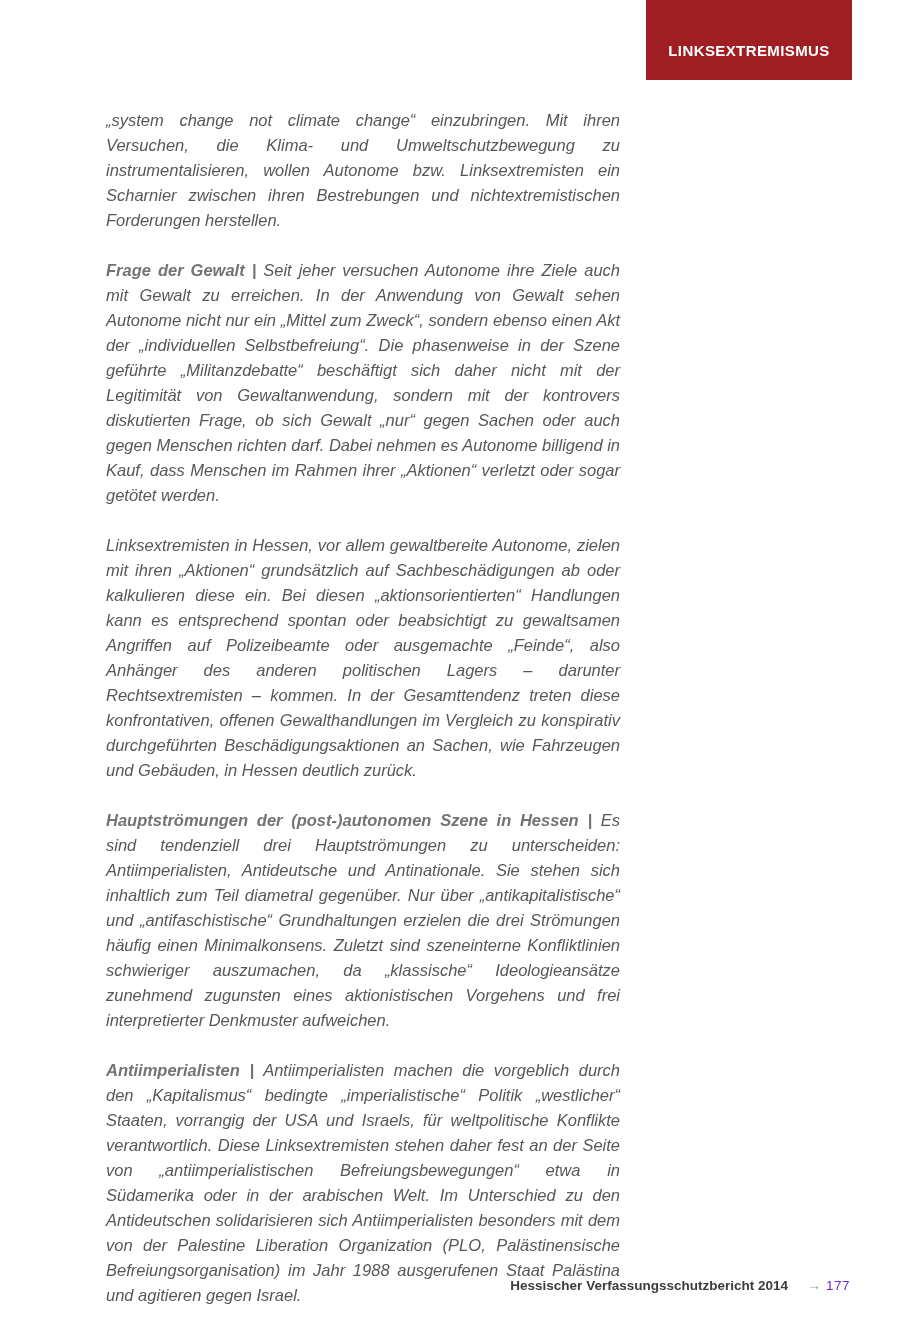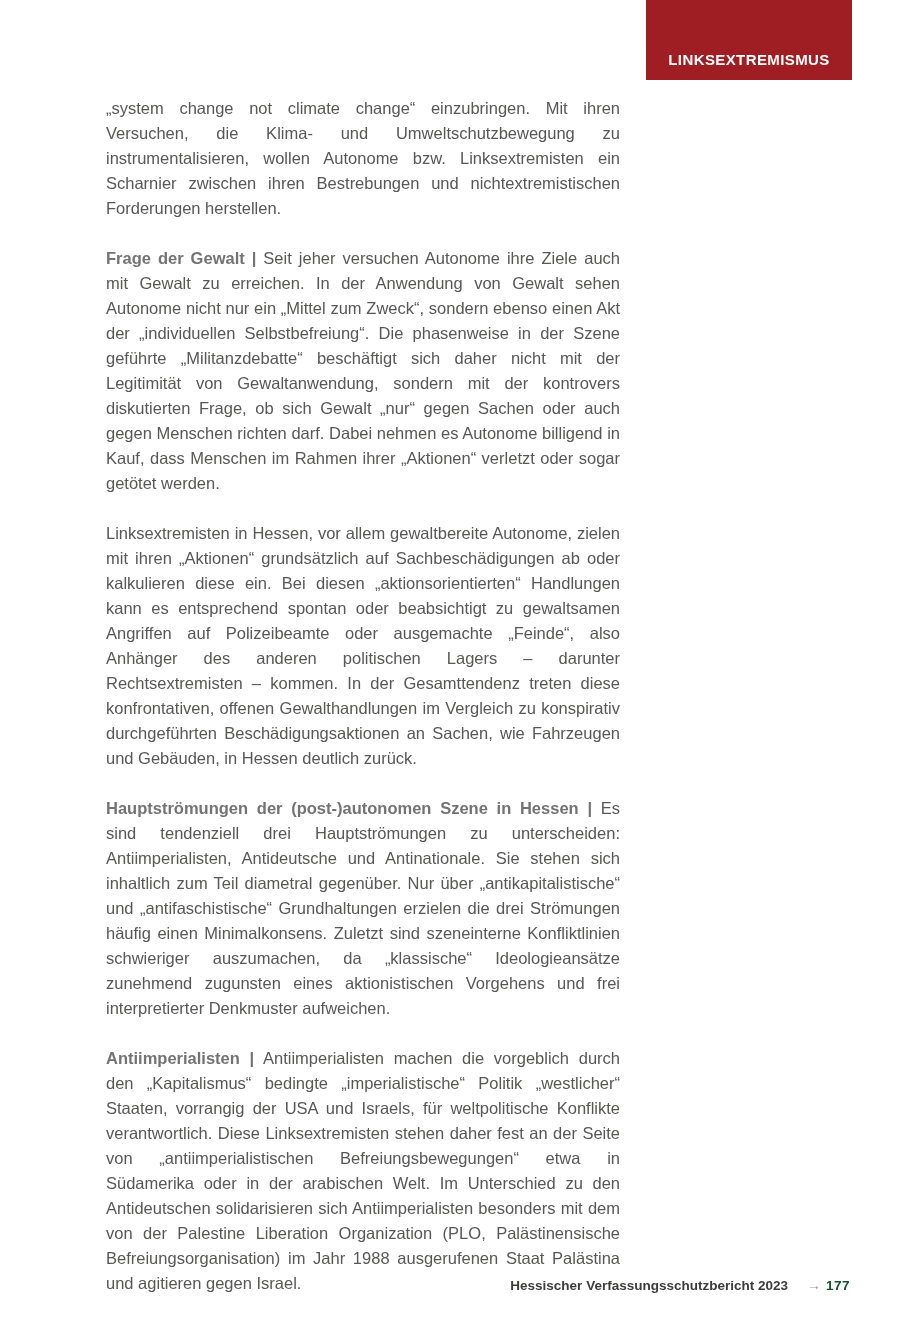--- a/index.html
+++ b/index.html
@@ -22,21 +22,21 @@
   .chapter-badge {
     position: absolute;
     top: 0;
     left: 646px;
     width: 206px;
     height: 80px;
     background: #9E1E23;
     display: flex;
     align-items: flex-end;
     justify-content: center;
-    padding-bottom: 13px;
+    padding-bottom: 22px;
   }
   .chapter-badge .badge-label {
     color: #ffffff;
     font-weight: bold;
     font-size: 15px;
     letter-spacing: 0.4px;
     line-height: 1;
     white-space: nowrap;
   }
 
@@ -46,21 +46,21 @@
     left: 106px;
     top: 96px;
     width: 514px;
     color: #575756;
     font-size: 16.5px;
     line-height: 25px;
     text-align: justify;
     hyphens: auto;
     -webkit-hyphens: auto;
   }
-  .para { margin: 0 0 25px 0; }
+  .para { margin: 12px 0 25px 0; font-style: italic; }
   .para:last-child { margin-bottom: 0; }
   .para .lead {
     color: #737373;
     font-weight: bold;
   }
 
   
   .page-footer {
     position: absolute;
     top: 1277px;
@@ -74,22 +74,22 @@
     font-size: 13.5px;
     color: #3C3C3B;
   }
   .footer-arrow {
     color: #9C9B9B;
     font-size: 14px;
     margin-left: 19px;
     margin-right: 5px;
   }
   .footer-page {
-    color: #14532d;
-    font-weight: bold;
+    color: #6d28d9;
+    font-weight: normal;
     font-size: 13.5px;
     letter-spacing: 0.5px;
   }
 </style>
 </head>
 <body>
 
 <div class="page">
 
   <div class="chapter-badge">
@@ -99,18 +99,18 @@
   <main class="content">
 
   <p class="para"> <span>„system change not climate change“ einzubringen. Mit ihren Versuchen, die Klima- und Umweltschutzbewegung zu instrumentalisieren, wollen Autonome bzw. Linksextremisten ein Scharnier zwischen ihren Bestrebungen und nichtextremistischen Forderungen herstellen.</span></p>
       <p class="para"><strong class="lead">Frage der Gewalt |</strong> <span>Seit jeher versuchen Autonome ihre Ziele auch mit Gewalt zu erreichen. In der Anwendung von Gewalt sehen Autonome nicht nur ein „Mittel zum Zweck“, sondern ebenso einen Akt der „individuellen Selbstbefreiung“. Die phasenweise in der Szene geführte „Militanzdebatte“ beschäftigt sich daher nicht mit der Legitimität von Gewaltanwendung, sondern mit der kontrovers diskutierten Frage, ob sich Gewalt „nur“ gegen Sachen oder auch gegen Menschen richten darf. Dabei nehmen es Autonome billigend in Kauf, dass Menschen im Rahmen ihrer „Aktionen“ verletzt oder sogar getötet werden.</span></p>
       <p class="para"> <span>Linksextremisten in Hessen, vor allem gewaltbereite Autonome, zielen mit ihren „Aktionen“ grundsätzlich auf Sachbeschädigungen ab oder kalkulieren diese ein. Bei diesen „aktionsorientierten“ Handlungen kann es entsprechend spontan oder beabsichtigt zu gewaltsamen Angriffen auf Polizeibeamte oder ausgemachte „Feinde“, also Anhänger des anderen politischen Lagers – darunter Rechtsextremisten – kommen. In der Gesamttendenz treten diese konfrontativen, offenen Gewalthandlungen im Vergleich zu konspirativ durchgeführten Beschädigungsaktionen an Sachen, wie Fahrzeugen und Gebäuden, in Hessen deutlich zurück.</span></p>
       <p class="para"><strong class="lead">Hauptströmungen der (post-)autonomen Szene in Hessen |</strong> <span>Es sind tendenziell drei Hauptströmungen zu unterscheiden: Antiimperialisten, Antideutsche und Antinationale. Sie stehen sich inhaltlich zum Teil diametral gegenüber. Nur über „antikapitalistische“ und „antifaschistische“ Grundhaltungen erzielen die drei Strömungen häufig einen Minimalkonsens. Zuletzt sind szeneinterne Konfliktlinien schwieriger auszumachen, da „klassische“ Ideologieansätze zunehmend zugunsten eines aktionistischen Vorgehens und frei interpretierter Denkmuster aufweichen.</span></p>
       <p class="para"><strong class="lead">Antiimperialisten |</strong> <span>Antiimperialisten machen die vorgeblich durch den „Kapitalismus“ bedingte „imperialistische“ Politik „westlicher“ Staaten, vorrangig der USA und Israels, für weltpolitische Konflikte verantwortlich. Diese Linksextremisten stehen daher fest an der Seite von „antiimperialistischen Befreiungsbewegungen“ etwa in Südamerika oder in der arabischen Welt. Im Unterschied zu den Antideutschen solidarisieren sich Antiimperialisten besonders mit dem von der Palestine Liberation Organization (PLO, Palästinensische Befreiungsorganisation) im Jahr 1988 ausgerufenen Staat Palästina und agitieren gegen Israel.</span></p>
     </main>
 
   <footer class="page-footer">
-    <span class="footer-title">Hessischer Verfassungsschutzbericht 2023</span>
+    <span class="footer-title">Hessischer Verfassungsschutzbericht 2014</span>
     <span class="footer-arrow">→</span>
     <span class="footer-page">177</span>
   </footer>
 
 </div>
 
 </body></html>

